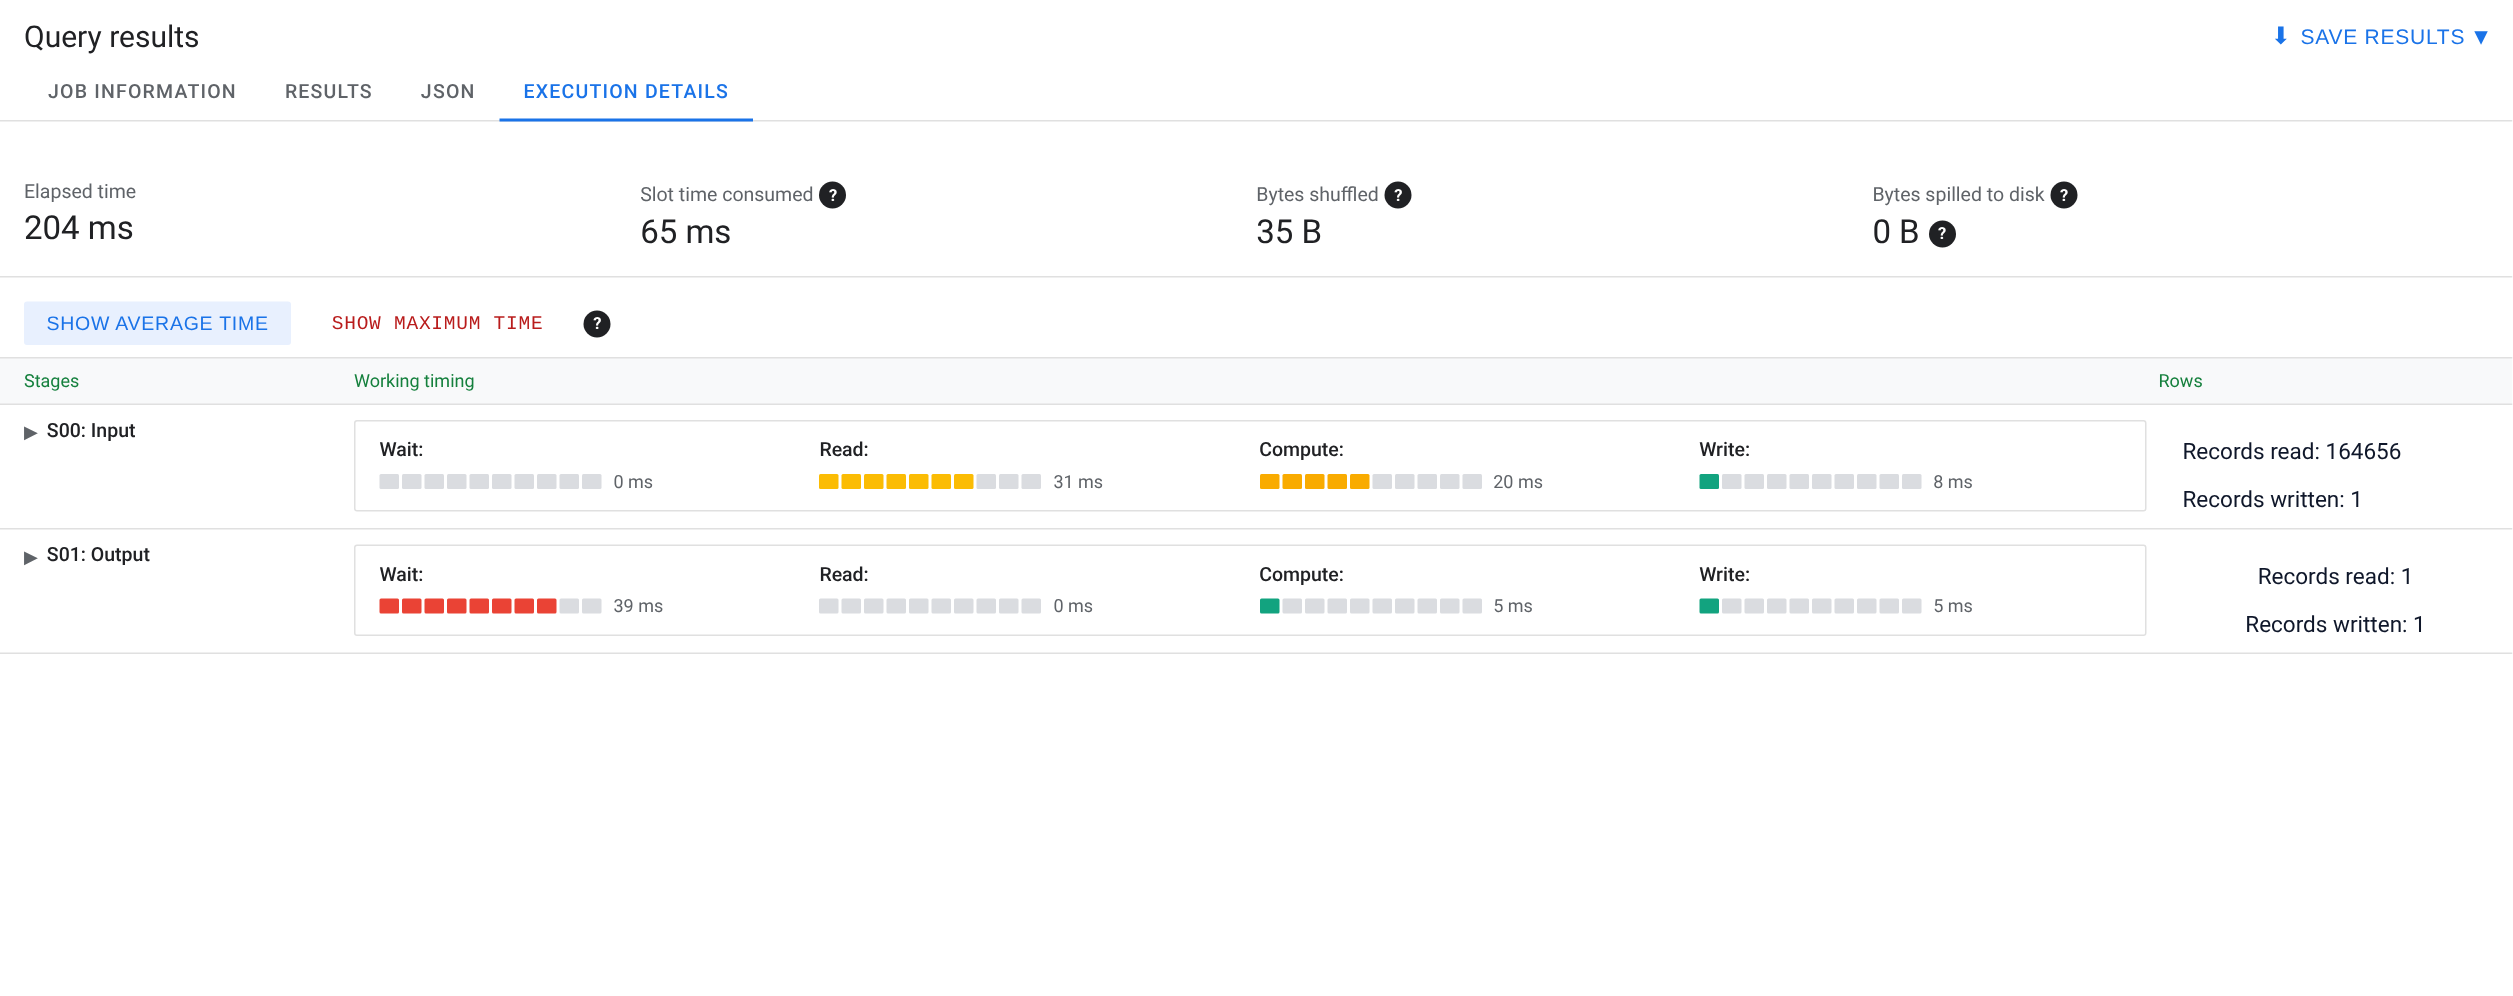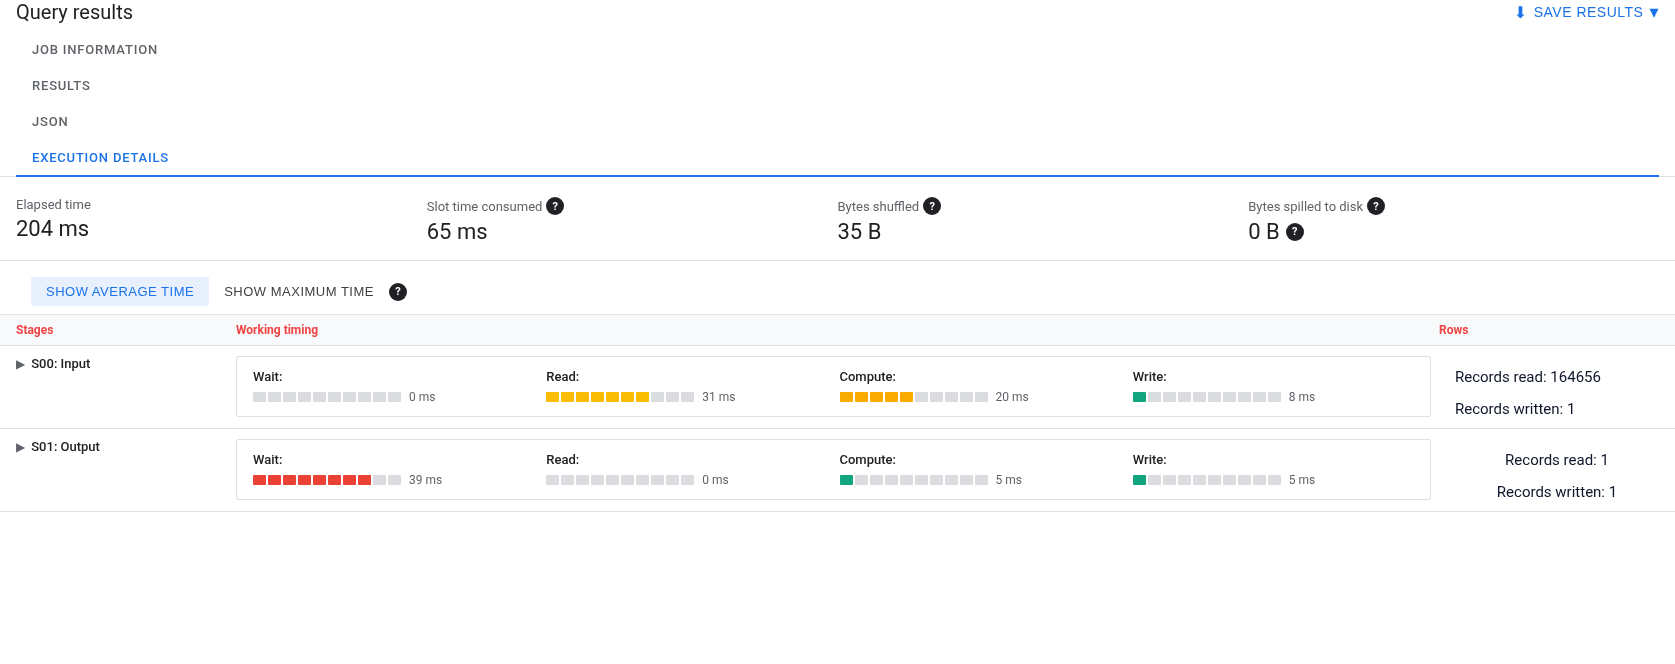--- a/index.html
+++ b/index.html
@@ -1,45 +1,45 @@
 <!DOCTYPE html>
 <html><head>
   <meta charset="utf-8">
   <style>
     * { box-sizing: border-box; margin: 0; padding: 0; }
     body { font-family: 'Roboto', Arial, sans-serif; background: #fff; color: #202124; font-size: 13px; }
     
     
-    .header { display: flex; justify-content: space-between; align-items: center; padding: 0 16px 8px; }
+    .header { display: flex; justify-content: space-between; align-items: center; padding: 12px 16px 8px; }
     .header-title { font-size: 20px; font-weight: 400; color: #202124; }
     .save-results-btn { display: flex; align-items: center; gap: 6px; color: #1a73e8; font-size: 14px; font-weight: 500; letter-spacing: 0.5px; cursor: pointer; border: none; background: none; text-transform: uppercase; }
     .save-results-btn .download-icon { color: #1a73e8; font-size: 16px; }
     .save-results-btn .chevron-icon { font-size: 18px; }
 
     
-    .tabs { display: flex; border-bottom: 1px solid #e0e0e0; padding: 0 16px; flex-direction: column; }
+    .tabs { display: flex; border-bottom: 1px solid #e0e0e0; padding: 0 16px; }
     .tab { padding: 10px 16px; font-size: 13px; font-weight: 500; letter-spacing: 0.8px; color: #5f6368; cursor: pointer; border-bottom: 2px solid transparent; margin-bottom: -1px; text-transform: uppercase; }
     .tab.active { color: #1a73e8; border-bottom: 2px solid #1a73e8; }
 
     
     .stats-row { display: flex; padding: 20px 16px 16px; border-bottom: 1px solid #e0e0e0; gap: 0; }
-    .stat-item { flex: 1; padding-right: 24px; }
+    .stat-item { flex: 1; padding-right: 24px; margin-top: 20px; }
     .stat-label { font-size: 13px; color: #5f6368; display: flex; align-items: center; gap: 4px; margin-bottom: 4px; }
     .stat-value { font-size: 22px; font-weight: 400; color: #202124; display: flex; align-items: center; gap: 6px; }
     .help-icon { display: inline-flex; align-items: center; justify-content: center; width: 18px; height: 18px; background: #202124; color: #fff; border-radius: 50%; font-size: 11px; font-weight: bold; cursor: pointer; }
 
     
-    .toggle-section { padding: 16px 31px 8px; display: flex; align-items: center; }
+    .toggle-section { padding: 16px 16px 8px; display: flex; align-items: center; gap: 12px; }
     .toggle-btn { padding: 6px 14px; font-size: 13px; font-weight: 500; letter-spacing: 0.5px; border: 1px solid transparent; cursor: pointer; text-transform: uppercase; border-radius: 2px; }
     .toggle-btn.active { background: #e8f0fe; color: #1a73e8; border-color: #e8f0fe; }
-    .toggle-btn.inactive { background: none; color: #404040; border-color: transparent; }
+    .toggle-btn.inactive { background: none; color: #b91c1c; border-color: transparent; font-family: Liberation Mono, monospace; }
 
     
     .table-header { display: grid; grid-template-columns: 220px 1fr 220px; background: #f8f9fa; padding: 8px 16px; border-top: 1px solid #e0e0e0; border-bottom: 1px solid #e0e0e0; }
-    .th { font-size: 12px; color: #ef4444; font-weight: 700; }
+    .th { font-size: 12px; color: #15803d; font-weight: 400; }
 
     
     .stage-row { border-bottom: 1px solid #e0e0e0; }
     .stage-name { display: flex; align-items: center; gap: 6px; font-weight: 500; font-size: 13px; color: #202124; }
     .expand-icon { color: #5f6368; font-size: 12px; cursor: pointer; }
     .timing-grid { display: grid; grid-template-columns: repeat(4, 1fr); gap: 12px; background: #fff; border: 1px solid #e0e0e0; padding: 14px 16px; border-radius: 2px; margin-right: 220px; }
     .timing-item { }
     .timing-label { font-size: 13px; font-weight: 500; margin-bottom: 6px; color: #202124; }
     .timing-bar-row { display: flex; align-items: center; gap: 8px; text-align: center; }
     .bar-container { display: flex; gap: 2px; }

